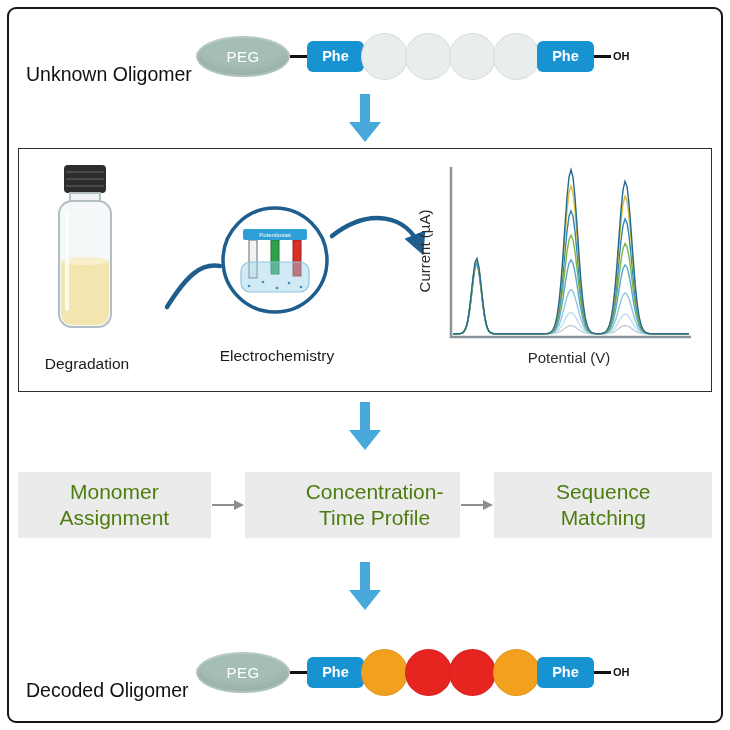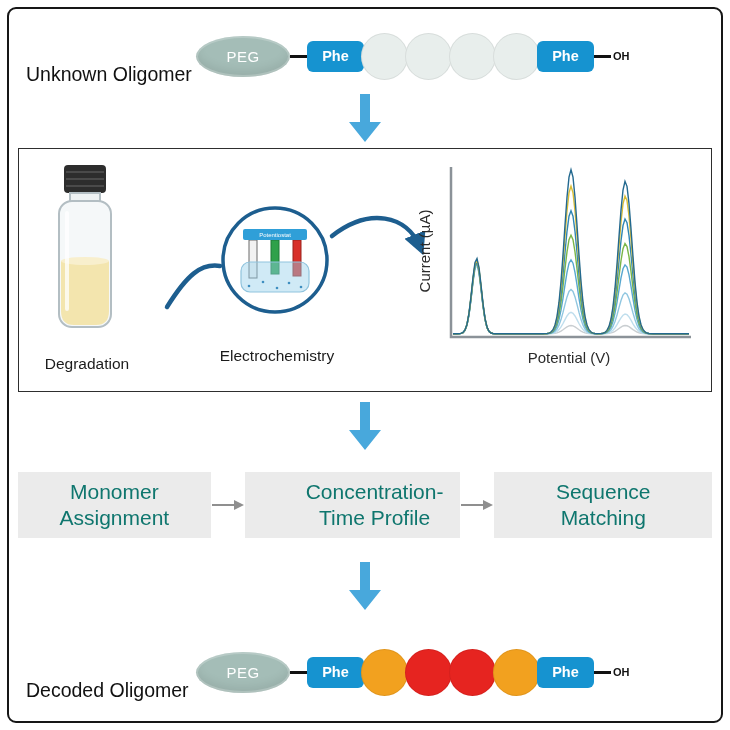--- a/index.html
+++ b/index.html
@@ -30,21 +30,21 @@
   .swoosh{position:absolute;inset:0;width:694px;height:244px;pointer-events:none;}
 
   .chart{position:absolute;left:396px;top:10px;width:292px;height:228px;}
   .plot{position:absolute;left:26px;top:2px;width:256px;height:186px;}
   .ylabel{position:absolute;left:-64px;top:82px;width:150px;height:20px;text-align:center;
           font-size:15px;color:#2b2b2b;transform:rotate(-90deg);}
   .xlabel{position:absolute;left:26px;top:190px;width:256px;text-align:center;font-size:15px;color:#2b2b2b;}
 
   .pipeline{position:absolute;left:18px;top:472px;width:694px;height:66px;display:flex;justify-content:space-between;align-items:center;}
   .pipe-box{background:#ebebeb;height:66px;display:flex;align-items:center;justify-content:center;
-            text-align:center;font-size:21px;color:#0f766e;line-height:1.25;white-space:pre-line;}
+            text-align:center;font-size:21px;color:#4d7c0f;line-height:1.25;white-space:pre-line;}
   .w1{width:194px;}.w2{width:217px;padding-left:44px;}.w3{width:219px;}
   .pipe-arrow{flex:0 0 auto;width:34px;height:14px;}
 </style>
 </head>
 <body>
 
 <div class="canvas">
   <div class="frame"></div>
 
   <div class="row" style="top:28px;height:56px;">

